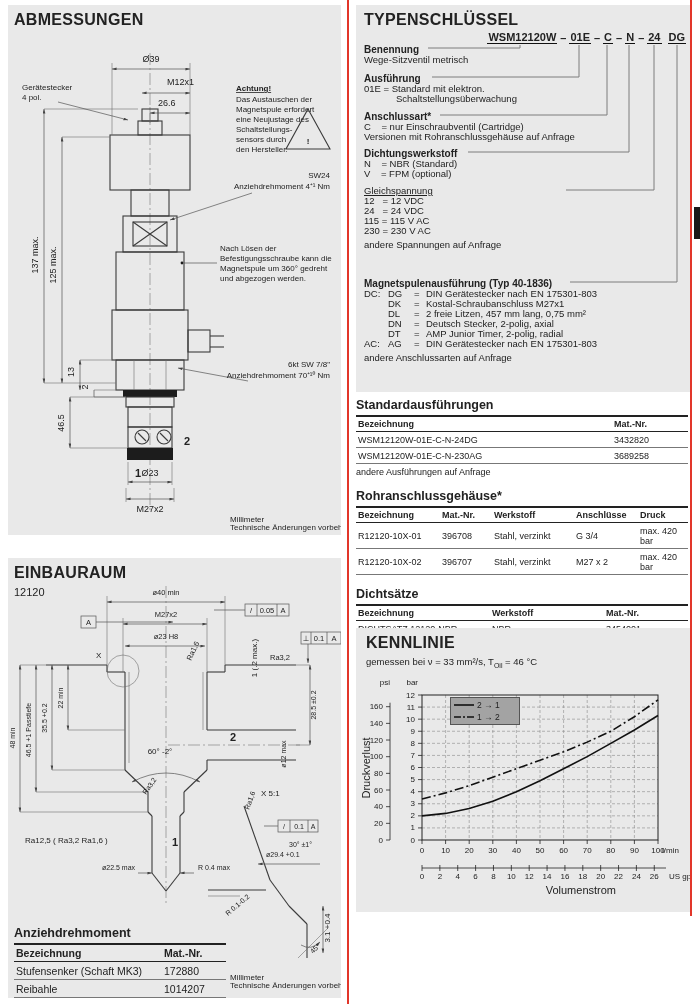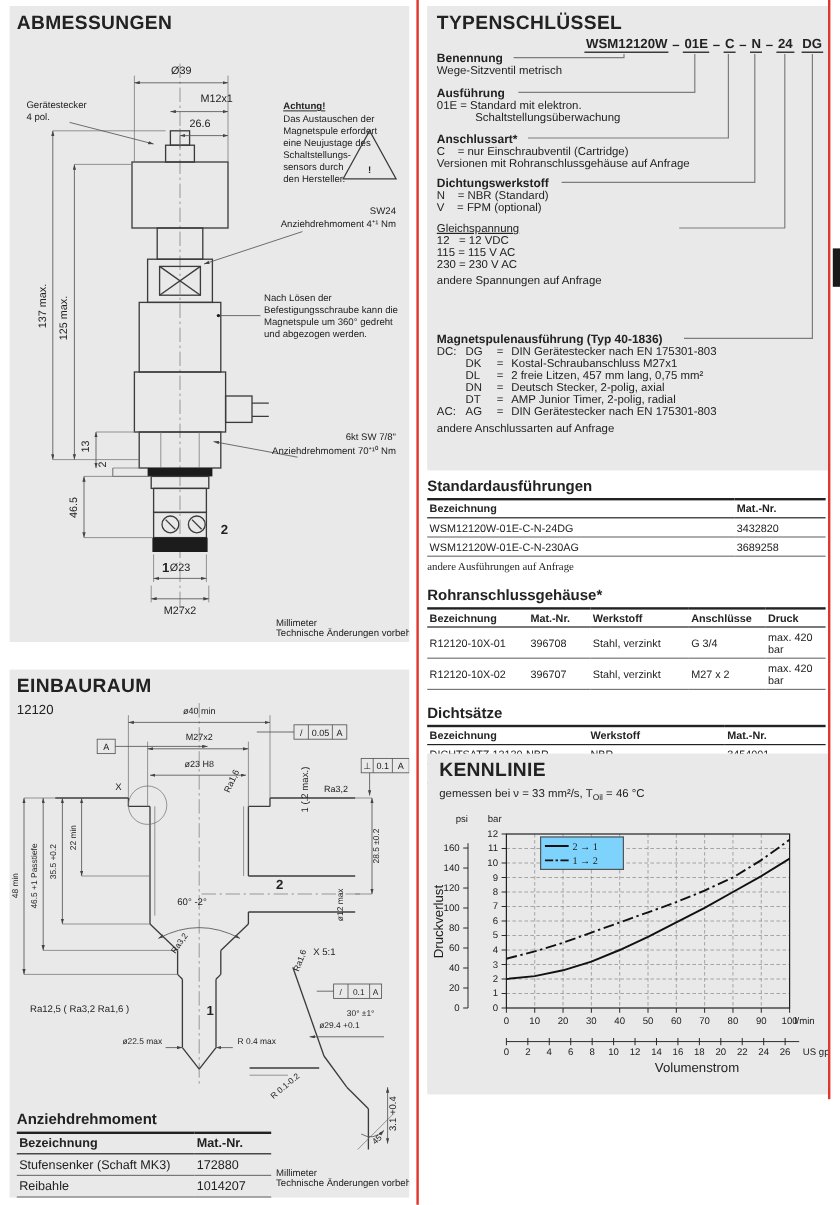--- a/index.html
+++ b/index.html
@@ -33,28 +33,28 @@
   #ts-code .sep{margin:0 3px;border-bottom:none;}
   #ts-code .gap{width:6px;}
   .ms-row{display:grid;grid-template-columns:24px 26px 12px auto;font-size:9.5px;line-height:10px;}
   
   #right-tables{position:absolute;left:356px;top:398px;width:332px;}
   .tblttl{font-size:12.5px;font-weight:bold;margin:0 0 3px 0;}
   table{border-collapse:collapse;width:100%;}
   th{font-size:9px;text-align:left;font-weight:bold;border-top:2px solid #222;
      border-bottom:1px solid #222;padding:2px 2px;}
   td{font-size:9px;border-bottom:1px solid #777;padding:2.5px 2px;}
-  .tnote{font-size:9px;margin:3px 0 12px 0;font-family:Liberation Serif, serif;}
+  .tnote{font-size:9px;margin:3px 0 12px 0;}
   .mt{margin-top:12px;}
   
   #kenn-panel{left:356px;top:628px;width:334px;height:284px;}
   #kenn-sub{position:absolute;left:10px;top:28px;font-size:9.5px;}
   #kenn-sub sub{font-size:7px;}
   #legend{position:absolute;left:94px;top:69px;width:62px;border:1.5px solid #555;
-          background:#7dd3fc;padding:1px 3px;font-family:Liberation Serif, serif;}
+          background:#a3a3a3;padding:1px 3px;}
   .leg-row{display:flex;align-items:center;height:12px;gap:3px;font-size:8.5px;}
   #ylab{position:absolute;left:-50px;top:134px;width:120px;text-align:center;
         transform:rotate(-90deg);font-size:11px;}
   #xlab{position:absolute;left:120px;top:256px;width:140px;text-align:right;font-size:11px;}
   
   #form-tbl{position:absolute;left:6px;top:368px;width:212px;}
   #form-tbl .tblttl{font-size:12.5px;}
   #form-tbl th,#form-tbl td{font-size:10.5px;}
 </style>
 </head>
@@ -374,20 +374,21 @@
     <div class="ts-l">Versionen mit Rohranschlussgehäuse auf Anfrage</div>
   </div>
   <div class="ts-sec" style="top:143px">
     <div class="ts-h">Dichtungswerkstoff</div>
     <div class="ts-l">N    = NBR (Standard)</div>
     <div class="ts-l">V    = FPM (optional)</div>
   </div>
   <div class="ts-sec" style="top:181px">
     <div class="ts-l u">Gleichspannung</div>
     <div class="ts-l">12   = 12 VDC</div>
+    <div class="ts-l">24   = 24 VDC</div>
     <div class="ts-l">115 = 115 V AC</div>
     <div class="ts-l">230 = 230 V AC</div>
     <div class="ts-l" style="margin-top:4px">andere Spannungen auf Anfrage</div>
   </div>
   <div class="ts-sec" style="top:273px">
     <div class="ts-h">Magnetspulenausführung (Typ 40-1836)</div>
     <div class="ms-row">
       <span>DC:</span>
         <span>DG</span>
         <span>=</span>

